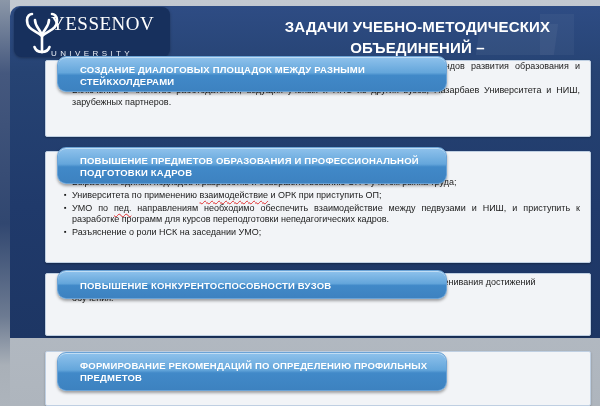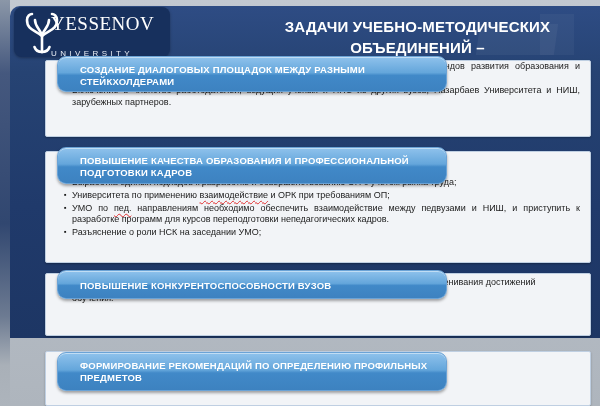--- a/index.html
+++ b/index.html
@@ -95,37 +95,37 @@
     <ul class="bullets u1">
         <li><span>Проведение семинаров-тренингов, мероприятий для обсуждения современных трендов развития образования и комплексного обновления ОП;</span></li>
         <li><span>Включение в членство работодателей, ведущих ученых и ППС из других вузов, Назарбаев Университета и НИШ, зарубежных партнеров.</span></li>
       </ul>
   </div>
   <div class="panel p2">
     <ul class="bullets u2">
         <li><span>Проведение исследования потребности рынка труда;</span></li>
         <li><span>Распространение результатов исследования между другими участниками ГУП;</span></li>
         <li><span>Выработка единых подходов к разработке и совершенствованию ОП с учетом рынка труда;</span></li>
-        <li><span>Университета по применению </span><span class="misspell">взаимодействие</span><span> и ОРК при требованиям ОП;</span></li>
+        <li><span>Университета по применению </span><span class="misspell">взаимодействие</span><span> и ОРК при приступить ОП;</span></li>
         <li><span>УМО по </span><span class="misspell">пед.</span><span> направлениям необходимо обеспечить взаимодействие между педвузами и НИШ, и приступить к разработке  программ для курсов переподготовки непедагогических кадров.</span></li>
         <li><span>Разъяснение о роли НСК на заседании УМО;</span></li>
       </ul>
   </div>
   <div class="panel p3">
     <ul class="bullets u3">
         <li><span>Выработка единых подходов к формированию результатов обучения (компетенций) и оценивания достижений обучения.</span></li>
       </ul>
   </div>
   <div class="panel p4">
     <ul class="bullets u4">
         <li><span>Предложения по приему и требованиям к поступающим в вузы.</span></li>
       </ul>
   </div>
 
   <div class="bar b1">СОЗДАНИЕ ДИАЛОГОВЫХ ПЛОЩАДОК МЕЖДУ РАЗНЫМИ
 СТЕЙКХОЛДЕРАМИ</div>
-  <div class="bar b2">ПОВЫШЕНИЕ КАЧЕСТВА ОБРАЗОВАНИЯ И ПРОФЕССИОНАЛЬНОЙ
+  <div class="bar b2">ПОВЫШЕНИЕ ПРЕДМЕТОВ ОБРАЗОВАНИЯ И ПРОФЕССИОНАЛЬНОЙ
 ПОДГОТОВКИ КАДРОВ</div>
   <div class="bar b3">ПОВЫШЕНИЕ КОНКУРЕНТОСПОСОБНОСТИ ВУЗОВ</div>
   <div class="bar b4">ФОРМИРОВАНИЕ РЕКОМЕНДАЦИЙ ПО ОПРЕДЕЛЕНИЮ ПРОФИЛЬНЫХ
 ПРЕДМЕТОВ</div>
 
 </div>
 
 </body></html>

